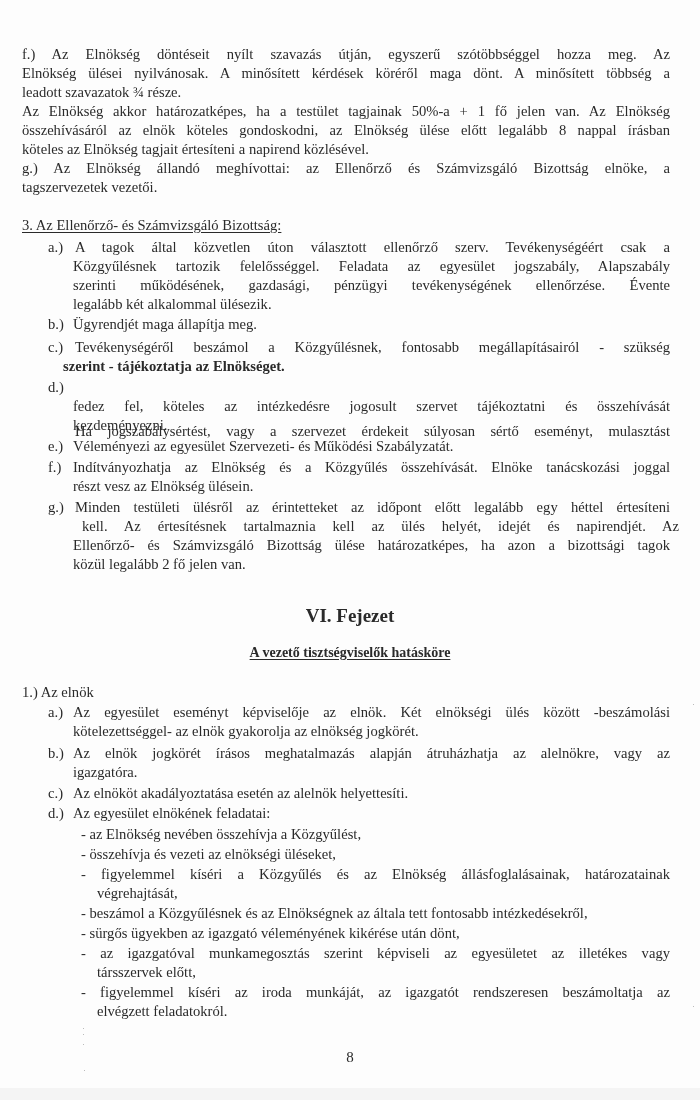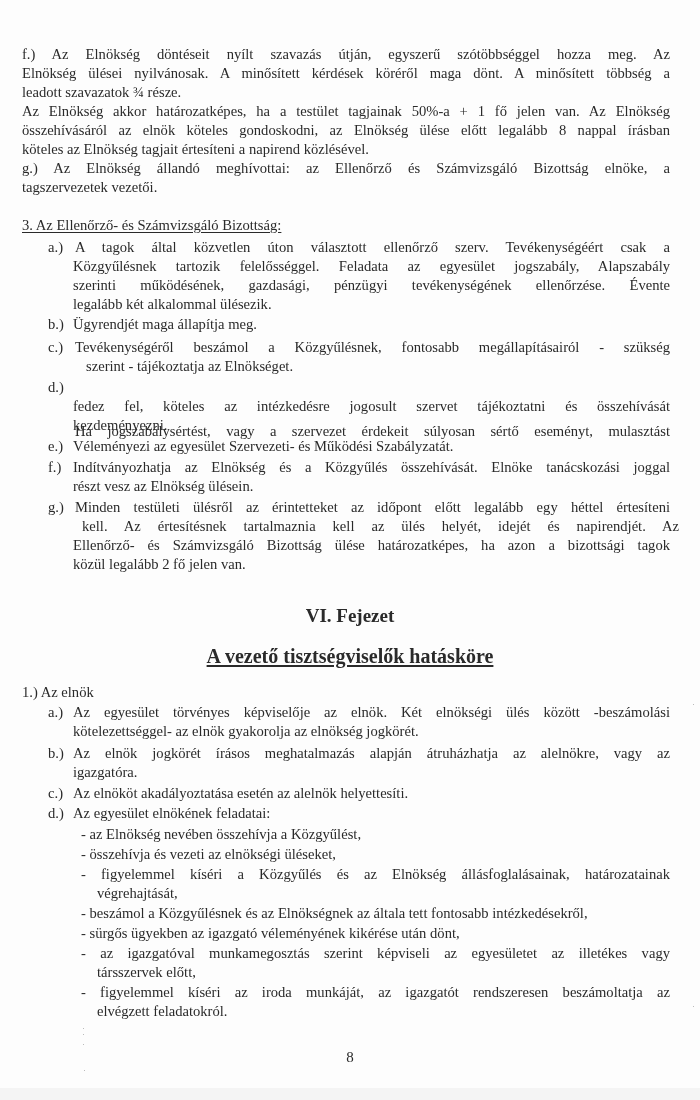--- a/index.html
+++ b/index.html
@@ -7,21 +7,21 @@
       width: 700px; height: 1100px; position: relative; overflow: hidden;
       font-family: "Liberation Serif", "DejaVu Serif", serif;
       color: #2a2a2a;
       font-size: 14.6px;
     }
     .page { position: absolute; left: 0; top: 0; width: 700px; height: 1100px; background: #fdfdfd; }
     .line { position: absolute; white-space: nowrap; line-height: 18px; }
     .just { text-align: justify; text-align-last: justify; white-space: normal; }
     .u { text-decoration: underline; text-underline-offset: 2px; }
     .chapter { position: absolute; left: 0; width: 700px; text-align: center; font-weight: bold; font-size: 19px; }
-    .subtitle { position: absolute; left: 0; width: 700px; text-align: center; font-weight: bold; font-size: 20px; }
+    .subtitle { position: absolute; left: 0; width: 700px; text-align: center; font-weight: bold; font-size: 14px; }
     .subtitle span { text-decoration: underline; text-underline-offset: 2px; }
     .pagenum { position: absolute; left: 0; width: 700px; text-align: center; font-size: 15px; }
     .speck { position: absolute; width: 1px; height: 1px; background: #bbb; }
     .edge { position: absolute; left: 0; top: 1088px; width: 700px; height: 12px; background: #f4f4f4; }
   </style>
 </head>
 <body>
 
 <div class="page">
 
@@ -41,21 +41,21 @@
     <div class="line just" style="left:75px; top:238px; width:595px;">A tagok által közvetlen úton választott ellenőrző szerv. Tevékenységéért csak a</div>
     <div class="line just" style="left:73px; top:257px; width:597px;">Közgyűlésnek tartozik felelősséggel. Feladata az egyesület jogszabály, Alapszabály</div>
     <div class="line just" style="left:73px; top:276px; width:597px;">szerinti működésének, gazdasági, pénzügyi tevékenységének ellenőrzése. Évente</div>
     <div class="line" style="left:73px; top:295px;">legalább két alkalommal ülésezik.</div>
 
     <div class="line" style="left:48px; top:315px;">b.)</div>
     <div class="line" style="left:73px; top:315px;">Ügyrendjét maga állapítja meg.</div>
 
     <div class="line" style="left:48px; top:338px;">c.)</div>
     <div class="line just" style="left:75px; top:338px; width:595px;">Tevékenységéről beszámol a Közgyűlésnek, fontosabb megállapításairól - szükség</div>
-    <div class="line" style="left:86px; top:357px;">szerint - tájékoztatja az Elnökséget.</div>
+    <div class="line" style="left:63px; top:357px;font-weight:bold;">szerint - tájékoztatja az Elnökséget.</div>
 
     <div class="line" style="left:48px; top:378px;">d.)</div>
     <div class="line just" style="left:75px; top:378px; width:595px;margin-top:44px;">Ha jogszabálysértést, vagy a szervezet érdekeit súlyosan sértő eseményt, mulasztást</div>
     <div class="line just" style="left:73px; top:397px; width:597px;">fedez fel, köteles az intézkedésre jogosult szervet tájékoztatni és összehívását</div>
     <div class="line" style="left:73px; top:416px;">kezdeményezni.</div>
 
     <div class="line" style="left:48px; top:437px;">e.)</div>
     <div class="line" style="left:73px; top:437px;">Véleményezi az egyesület Szervezeti- és Működési Szabályzatát.</div>
 
     <div class="line" style="left:48px; top:458px;">f.)</div>
@@ -69,21 +69,21 @@
     <div class="line" style="left:73px; top:555px;">közül legalább 2 fő jelen van.</div>
   </div>
 
   <div class="chapter" style="top:605px;">VI. Fejezet</div>
   <div class="subtitle" style="top:645px;"><span>A vezető tisztségviselők hatásköre</span></div>
 
   <div class="line" style="left:22px; top:683px;">1.) Az elnök</div>
 
   <div>
     <div class="line" style="left:48px; top:703px;">a.)</div>
-    <div class="line just" style="left:73px; top:703px; width:597px;">Az egyesület törvényes képviselője az elnök. Két elnökségi ülés között -beszámolási</div>
+    <div class="line just" style="left:73px; top:703px; width:597px;">Az egyesület eseményt képviselője az elnök. Két elnökségi ülés között -beszámolási</div>
     <div class="line" style="left:73px; top:722px;">kötelezettséggel- az elnök gyakorolja az elnökség jogkörét.</div>
 
     <div class="line" style="left:48px; top:744px;">b.)</div>
     <div class="line just" style="left:73px; top:744px; width:597px;">Az elnök jogkörét írásos meghatalmazás alapján átruházhatja az alelnökre, vagy az</div>
     <div class="line" style="left:73px; top:763px;">igazgatóra.</div>
 
     <div class="line" style="left:48px; top:784px;">c.)</div>
     <div class="line" style="left:73px; top:784px;">Az elnököt akadályoztatása esetén az alelnök helyettesíti.</div>
 
     <div class="line" style="left:48px; top:804px;">d.)</div>

